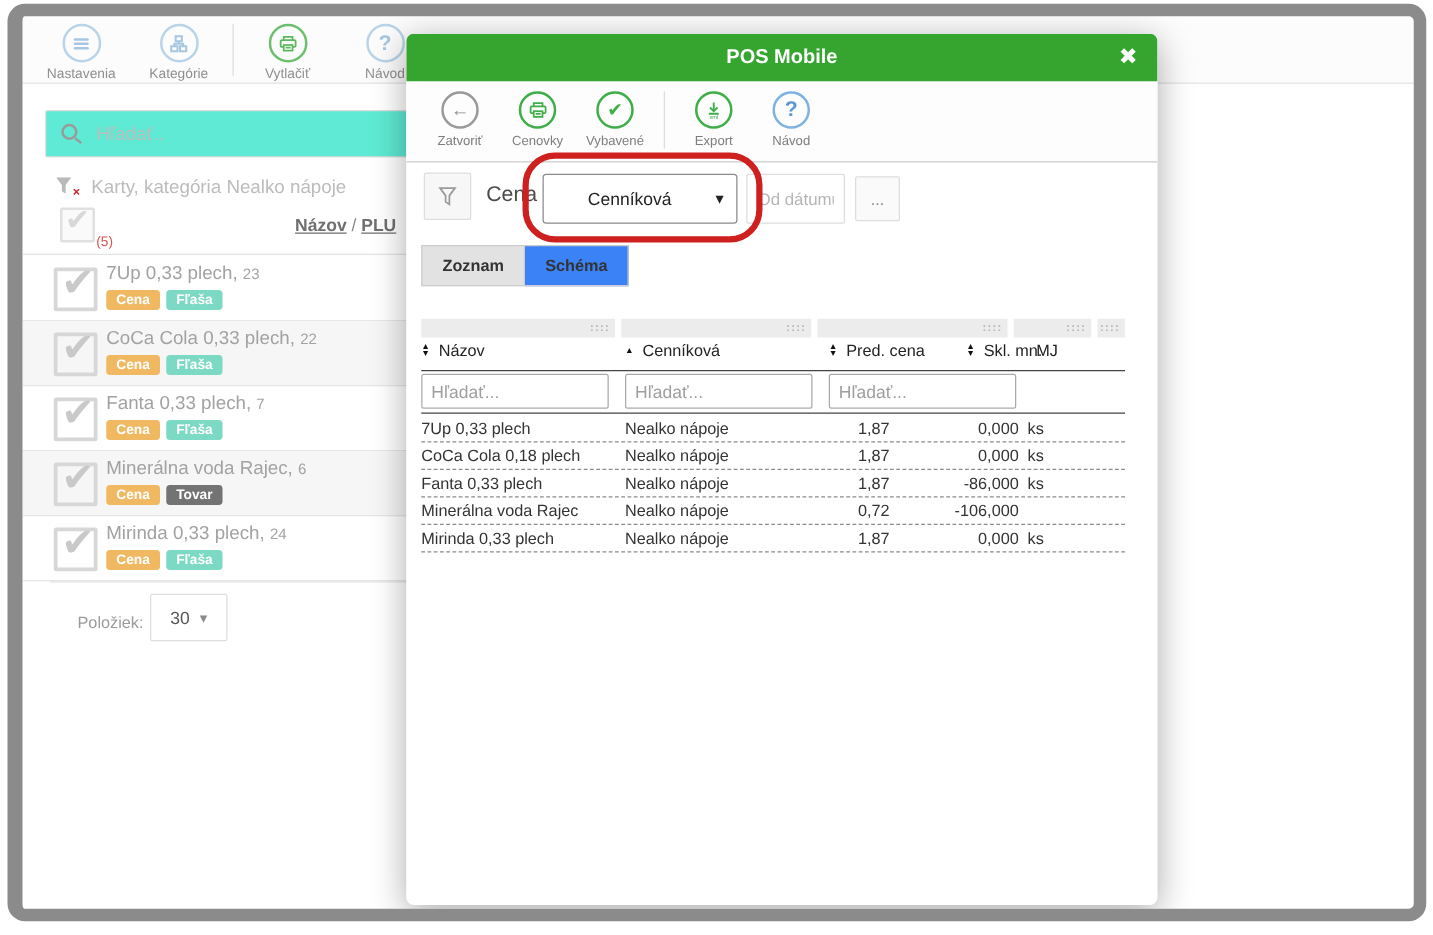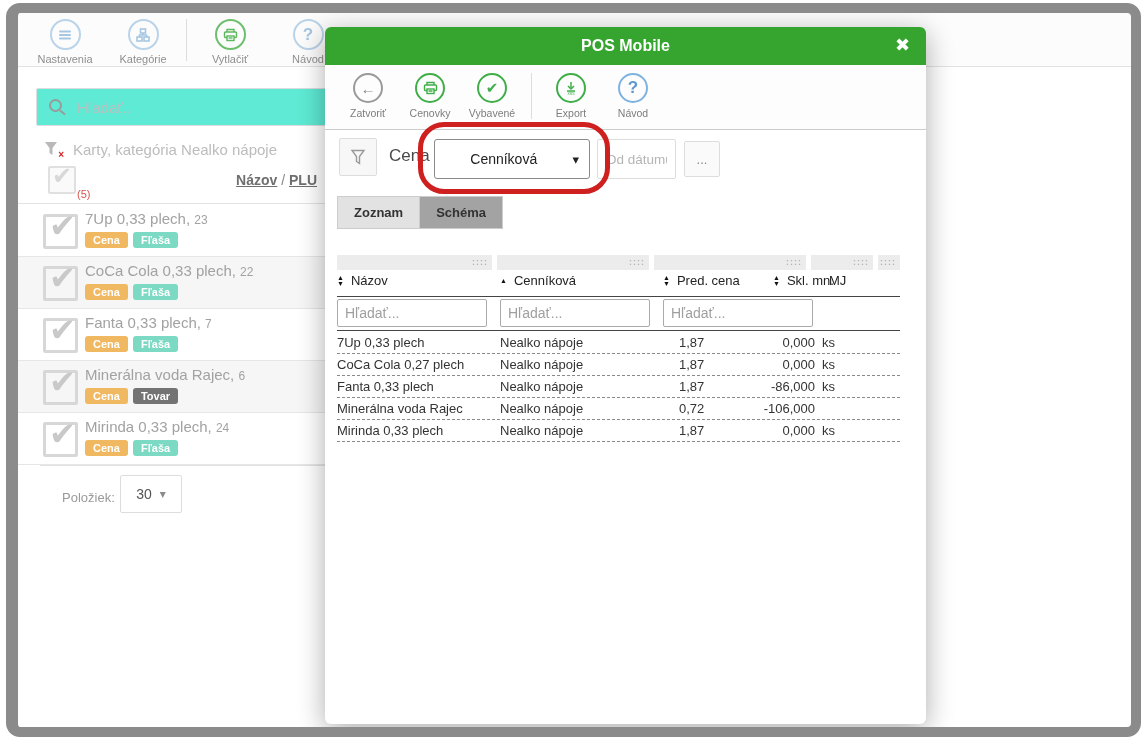--- a/index.html
+++ b/index.html
@@ -87,21 +87,21 @@
     padding:0 8px;font-size:13.5px;color:#555;}
   .date-input::placeholder{color:#b5b5b5;}
   .more-btn{position:absolute;left:359px;top:11px;width:36px;height:36px;border:1px solid #ddd;border-radius:2px;
     background:#fafafa;color:#888;font-size:13px;display:flex;align-items:center;justify-content:center;cursor:pointer;}
 
   .annotation{position:absolute;left:93px;top:95px;width:192px;height:72px;border:5px solid #cf2020;
     border-radius:26px;z-index:20;pointer-events:none;}
 
   .tabs{position:absolute;left:12px;top:169px;display:flex;}
   .tab{height:33px;padding:0 16px;display:flex;align-items:center;font-size:13px;font-weight:bold;color:#333;
-    border:1px solid #ccc;background:#a3a3a3;cursor:pointer;}
+    border:1px solid #ccc;background:#3b82f6;cursor:pointer;}
   .tab.active{background:#e2e2e2;}
   .tab + .tab{border-left:none;}
 
   .dragstrip{position:absolute;left:12px;top:228px;display:flex;gap:5px;}
   .dragseg{height:15px;background:#ececec;display:flex;align-items:center;justify-content:flex-end;padding-right:4px;}
   .dots{font-size:9px;letter-spacing:1px;color:#b5b5b5;line-height:7px;font-weight:bold;cursor:grab;}
 
   .thead{position:absolute;left:12px;top:246px;width:563px;height:24px;border-bottom:1px solid #444;}
   .hc{position:absolute;top:0;display:flex;align-items:center;font-size:13px;color:#222;}
   .sorter{display:flex;flex-direction:column;margin-right:7px;cursor:pointer;}
@@ -112,21 +112,21 @@
   .tsearch input{position:absolute;top:0;height:28px;width:150px;border:1px solid #aaa;border-radius:2px;
     font-size:14px;color:#555;padding:0 7px;}
   .tsearch input::placeholder{color:#9f9f9f;}
   .ts1{left:0;} .ts2{left:163px;} .ts3{left:326px;}
 
   .tbody{position:absolute;left:12px;top:305px;width:563px;}
   .trow{position:relative;height:22px;border-bottom:1px dashed #8a8a8a;font-size:13px;color:#333;}
   .tc{position:absolute;top:3px;white-space:nowrap;}
   .tc-name{left:0;}
   .tc-cat{left:163px;}
-  .tc-price{left:342px;width:100px;text-align:left;}
+  .tc-price{left:312px;width:100px;text-align:center;}
   .tc-stock{left:413px;width:65px;text-align:right;}
   .tc-unit{left:485px;}
 
   svg{display:block;}
 </style>
 </head>
 <body>
 
 <div class="canvas">
   <div class="page">
@@ -444,21 +444,21 @@
 
           <div class="trow">
             <span class="tc tc-name">7Up 0,33 plech</span>
             <span class="tc tc-cat">Nealko nápoje</span>
             <span class="tc tc-price">1,87</span>
             <span class="tc tc-stock">0,000</span>
             <span class="tc tc-unit">ks</span>
           </div>
 
           <div class="trow">
-            <span class="tc tc-name">CoCa Cola 0,27 plech</span>
+            <span class="tc tc-name">CoCa Cola 0,18 plech</span>
             <span class="tc tc-cat">Nealko nápoje</span>
             <span class="tc tc-price">1,87</span>
             <span class="tc tc-stock">0,000</span>
             <span class="tc tc-unit">ks</span>
           </div>
 
           <div class="trow">
             <span class="tc tc-name">Fanta 0,33 plech</span>
             <span class="tc tc-cat">Nealko nápoje</span>
             <span class="tc tc-price">1,87</span>

